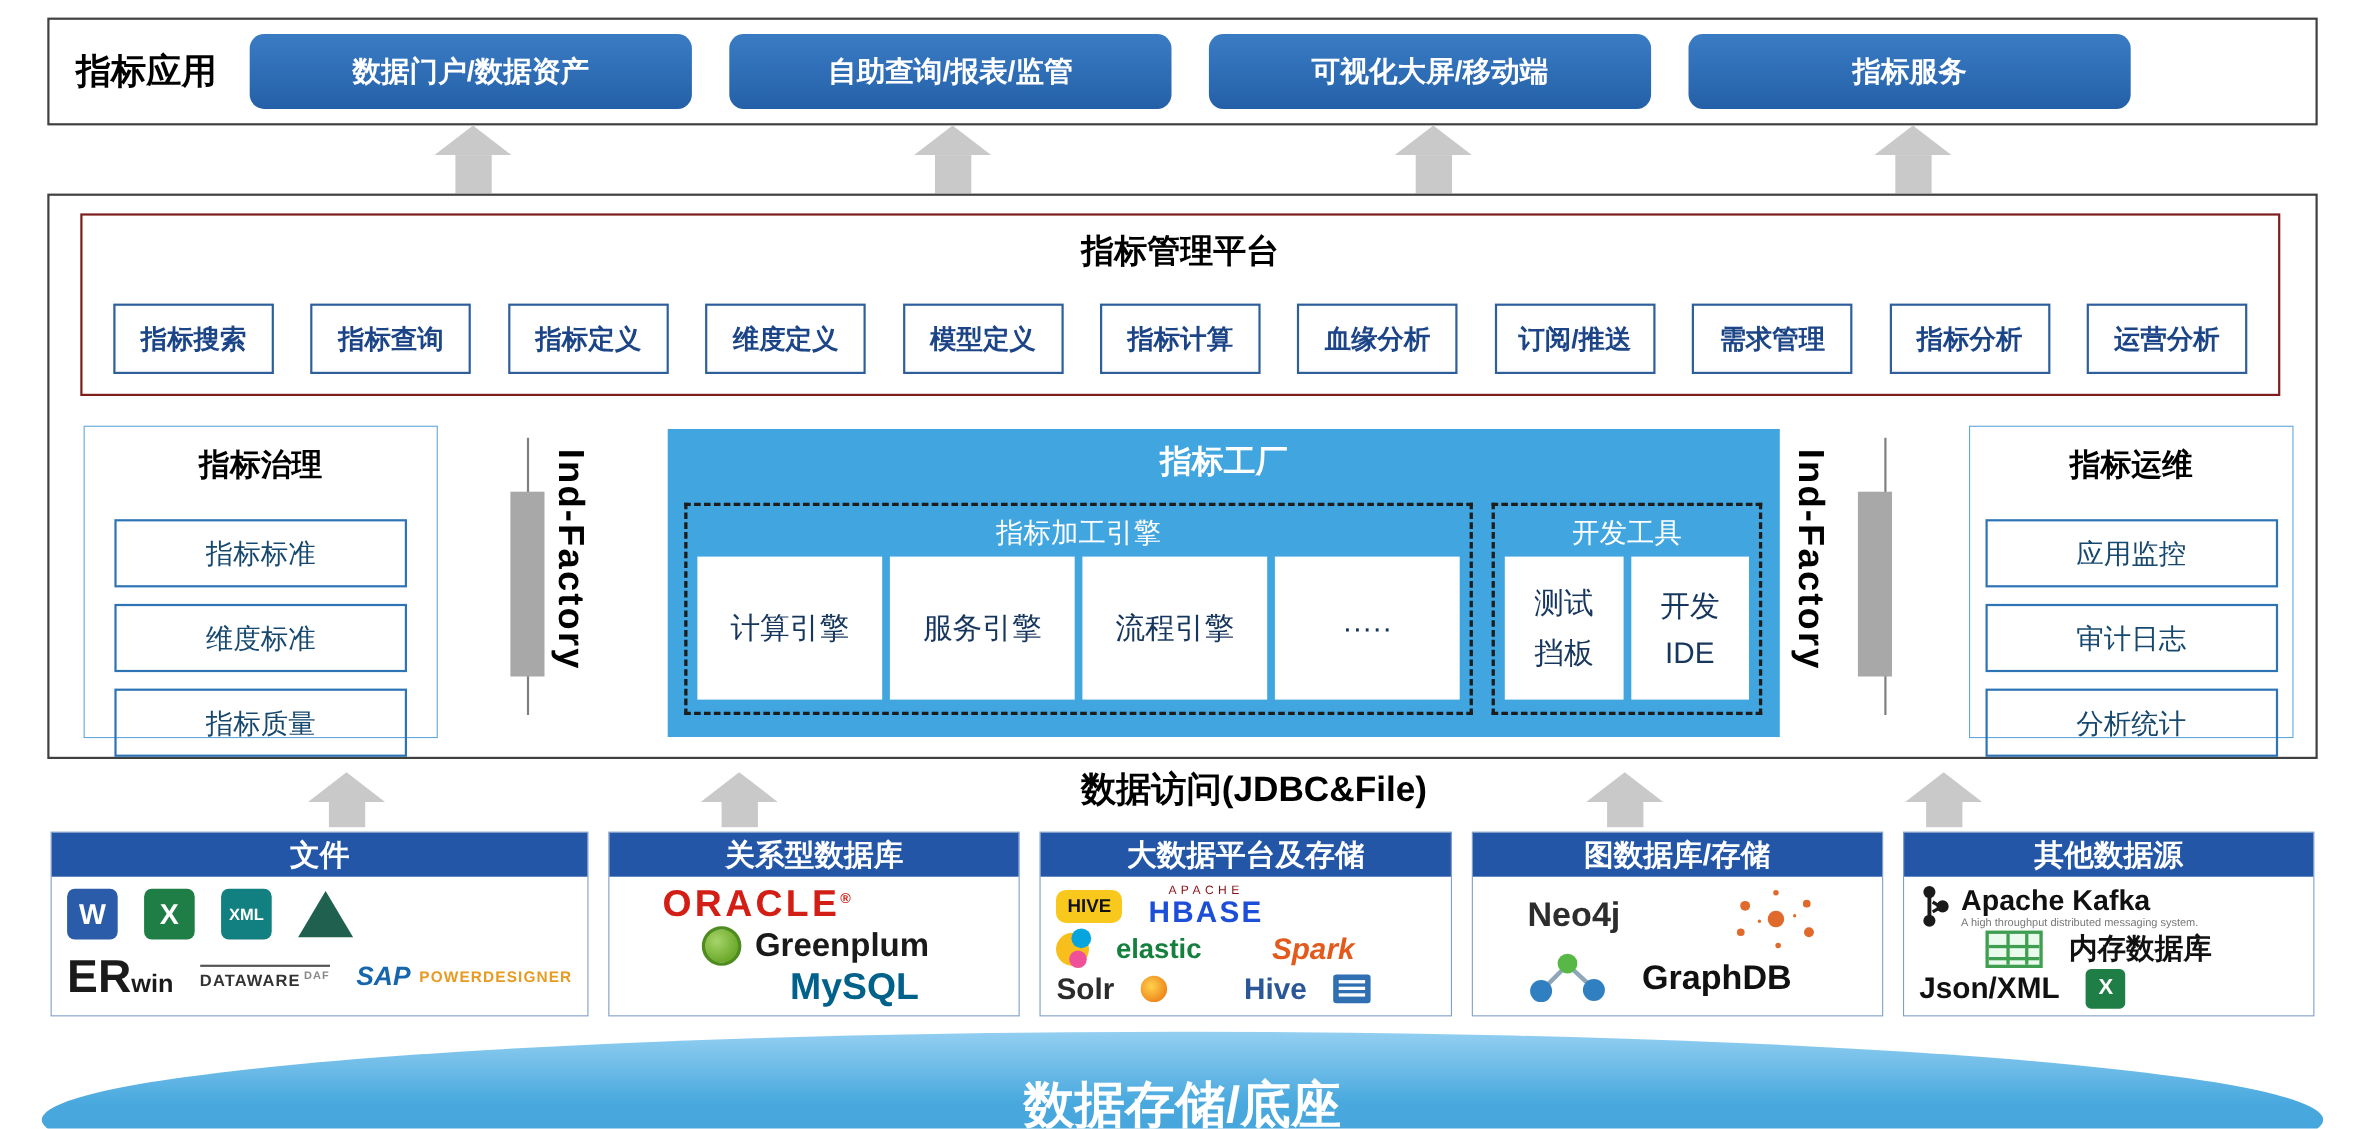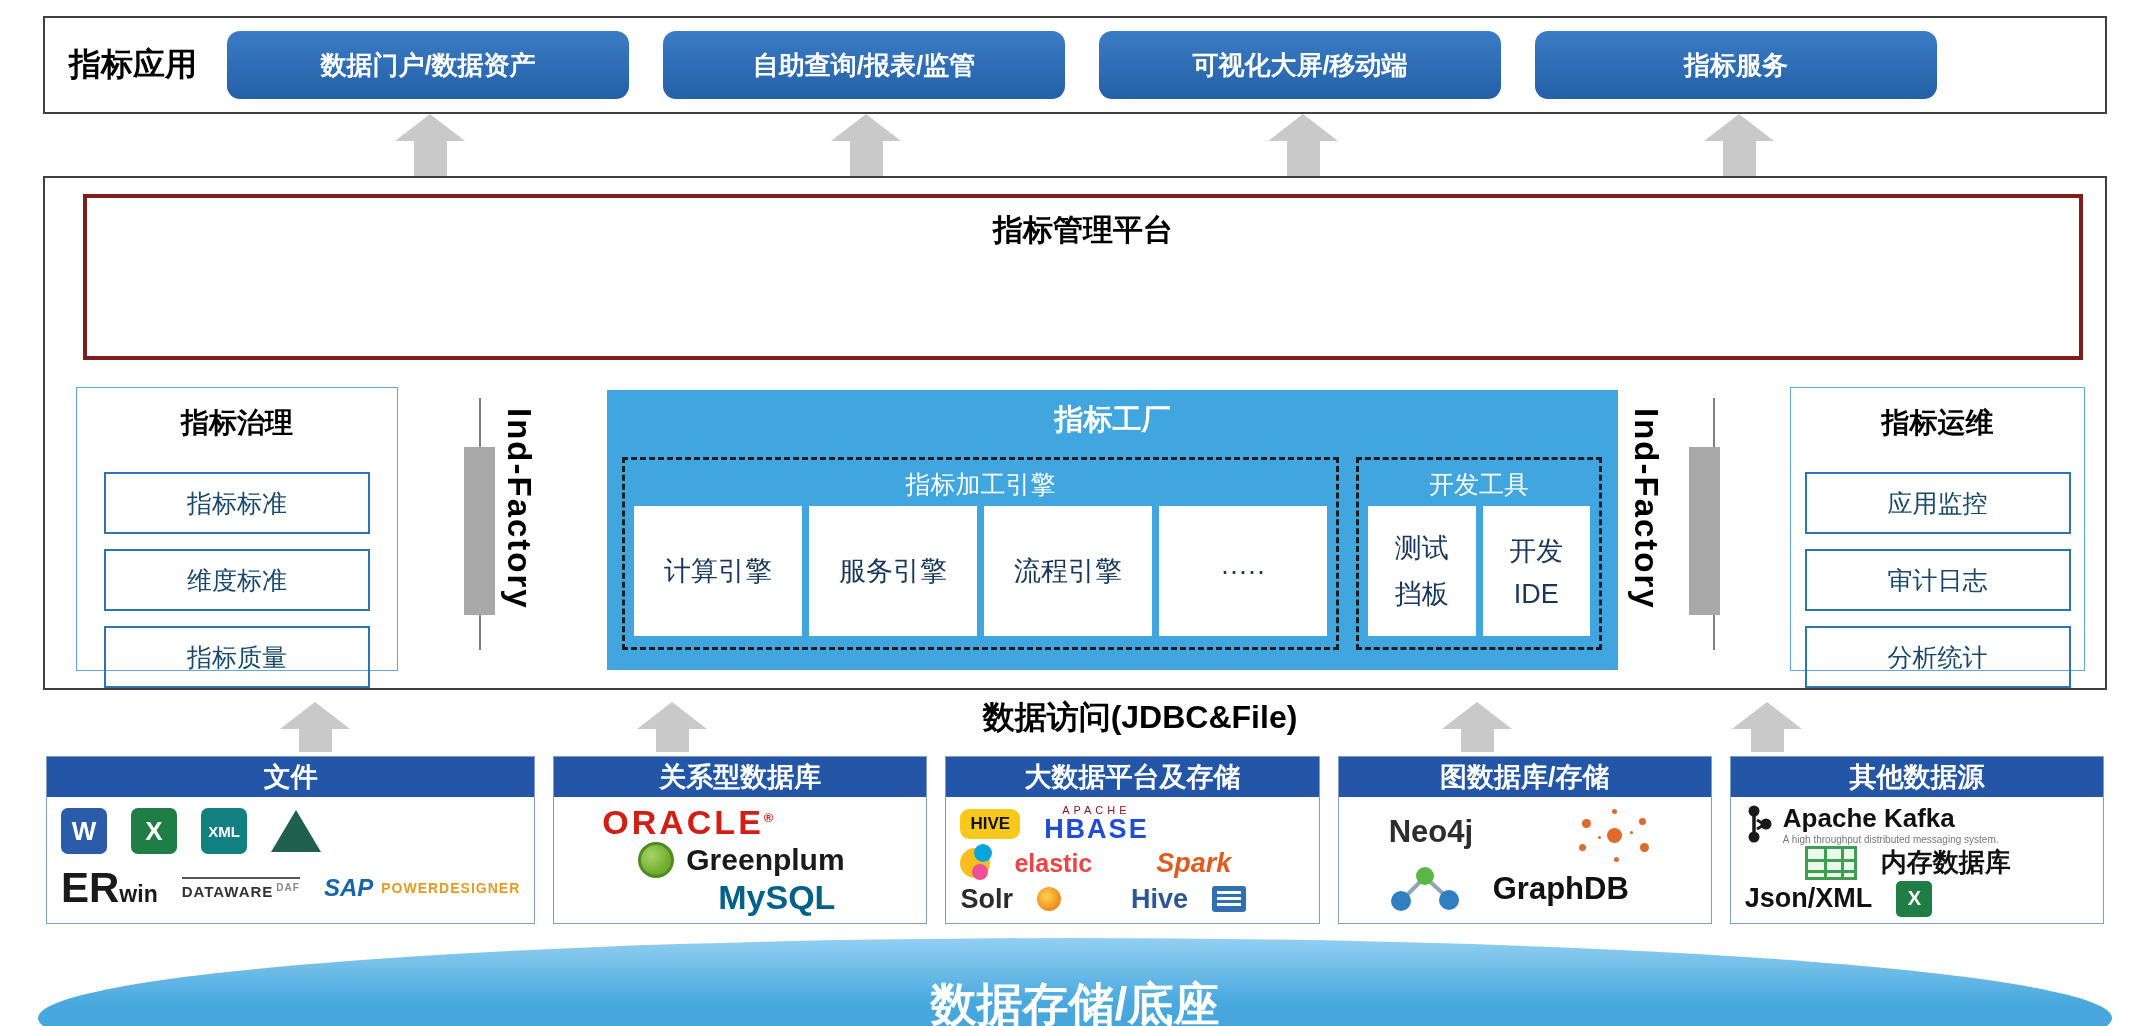--- a/index.html
+++ b/index.html
@@ -15,21 +15,21 @@
     font-size:26px; font-weight:bold; display:flex; align-items:center; justify-content:center; }
 
   
   .arrow-up { position:absolute; width:70px; display:flex; flex-direction:column; align-items:center; }
   .arrow-up .head { width:0; height:0; border-left:35px solid transparent; border-right:35px solid transparent; border-bottom:27px solid #c9c9c9; }
   .arrow-up .shaft { width:33px; flex:1; background:#c9c9c9; }
 
   
   .platform { position:absolute; left:43px; top:176px; width:2064px; height:514px; border:2px solid #404040; background:#fff; }
 
-  .mgmt { position:absolute; left:38px; top:16px; width:2000px; height:166px; border:4px solid #7f1d1d; }
+  .mgmt { position:absolute; left:28px; top:16px; width:2000px; height:166px; border:2px solid #7f1d1d; }
   .mgmt-title { text-align:center; font-size:30px; font-weight:bold; color:#000; margin-top:12px; }
   .features { position:absolute; left:28px; right:28px; bottom:18px; display:flex; justify-content:space-between; }
   .feature { width:146px; height:64px; border:2px solid #2e5f9b; color:#1c4587; font-size:24px; font-weight:bold;
     display:flex; align-items:center; justify-content:center; background:#fff; }
 
   .side-panel { position:absolute; top:209px; border:1px solid #5fa8dc; background:#fff; }
   .side-title { text-align:center; font-size:28px; font-weight:bold; color:#000; margin-top:16px; }
   .side-items { margin-top:30px; display:flex; flex-direction:column; align-items:center; gap:15px; }
   .side-item { width:266px; height:62px; border:2px solid #2e74b5; color:#17486e; font-size:25px;
     display:flex; align-items:center; justify-content:center; }
@@ -85,21 +85,21 @@
   .gp-row span:last-child { font-size:30px; font-weight:bold; color:#1a1a1a; }
   .mysql { font-size:34px; font-weight:bold; color:#00618a; margin-left:150px; }
 
   .hive-logo { background:#f8c91c; border-radius:9px; padding:5px 10px; font-weight:bold; color:#111; font-size:17px; flex:none; }
   .hbase { display:flex; flex-direction:column; align-items:center; line-height:1; }
   .hbase .apache-sm { font-size:11px; letter-spacing:4px; color:#8a1016; font-weight:normal; }
   .hbase .hbase-txt { font-size:27px; font-weight:bold; color:#1d4ed8; letter-spacing:2px; }
   .elastic-icon { width:30px; height:30px; border-radius:50%; background:#f8bf1c; position:relative; flex:none; }
   .elastic-icon::before { content:""; position:absolute; left:14px; top:-4px; width:18px; height:18px; border-radius:50%; background:#07a5de; }
   .elastic-icon::after { content:""; position:absolute; left:12px; top:16px; width:16px; height:16px; border-radius:50%; background:#ef5098; }
-  .elastic-txt { font-size:25px; font-weight:bold; color:#ef4444; }
+  .elastic-txt { font-size:25px; font-weight:bold; color:#15803d; }
   .spark { font-size:27px; font-weight:bold; font-style:italic; color:#e25a1c; margin-left:40px; }
   .solr { font-size:27px; font-weight:bold; color:#2b2b2b; }
   .sun-icon { width:24px; height:24px; border-radius:50%; flex:none;
     background:radial-gradient(circle at 40% 40%, #ffd24d, #ef8a1e 70%); }
   .hive-blue { font-size:27px; font-weight:bold; color:#2b5797; margin-left:46px; }
   .book-icon { width:34px; height:26px; background:#2f6fb2; border-radius:3px; position:relative; flex:none; }
   .book-icon::before { content:""; position:absolute; left:5px; top:5px; right:5px; height:3px; background:#fff; box-shadow:0 6px 0 #fff, 0 12px 0 #fff; }
 
   .neo4j { font-size:31px; font-weight:600; color:#2d2d2d; margin-left:36px; }
   .dots-icon { width:90px; height:52px; position:relative; margin-right:40px; }
@@ -155,20 +155,33 @@
     </div>
   <div class="arrow-up" style="left:1704px;top:114px;height:62px;">
       <div class="head"></div>
       <div class="shaft"></div>
     </div>
 
   <div class="platform">
 
     <div class="mgmt">
       <div class="mgmt-title">指标管理平台</div>
+      <div class="features">
+        <div class="feature">指标搜索</div>
+        <div class="feature">指标查询</div>
+        <div class="feature">指标定义</div>
+        <div class="feature">维度定义</div>
+        <div class="feature">模型定义</div>
+        <div class="feature">指标计算</div>
+        <div class="feature">血缘分析</div>
+        <div class="feature">订阅/推送</div>
+        <div class="feature">需求管理</div>
+        <div class="feature">指标分析</div>
+        <div class="feature">运营分析</div>
+      </div>
     </div>
 
     <div class="side-panel" style="left:31px;width:322px;height:284px;">
       <div class="side-title">指标治理</div>
       <div class="side-items">
         <div class="side-item">指标标准</div>
         <div class="side-item">维度标准</div>
         <div class="side-item">指标质量</div>
       </div>
     </div>

